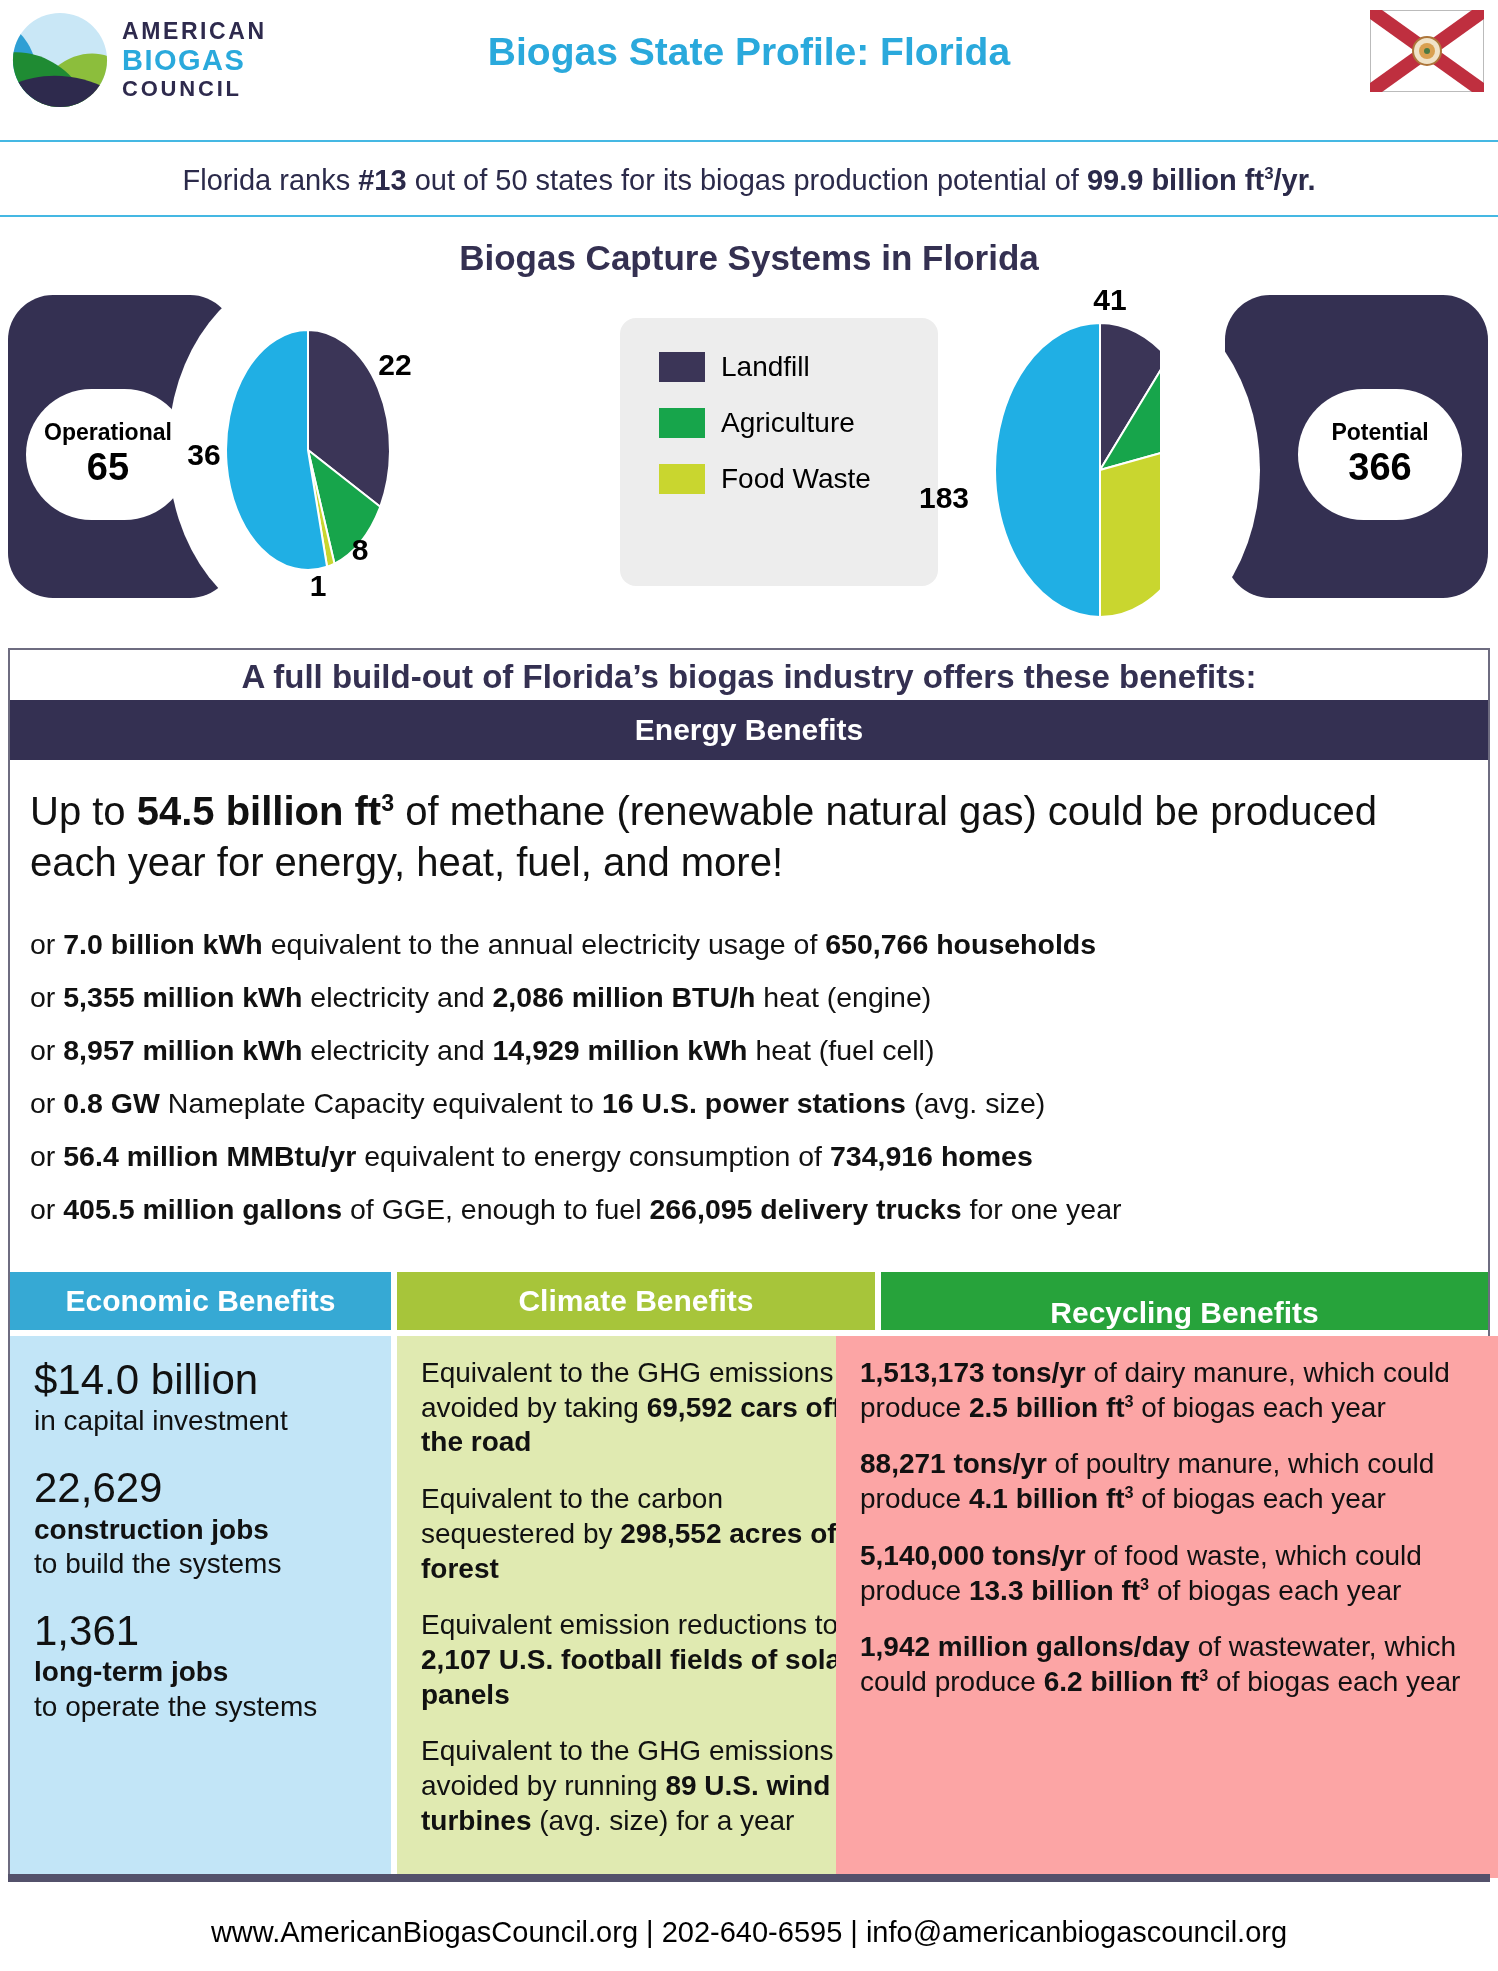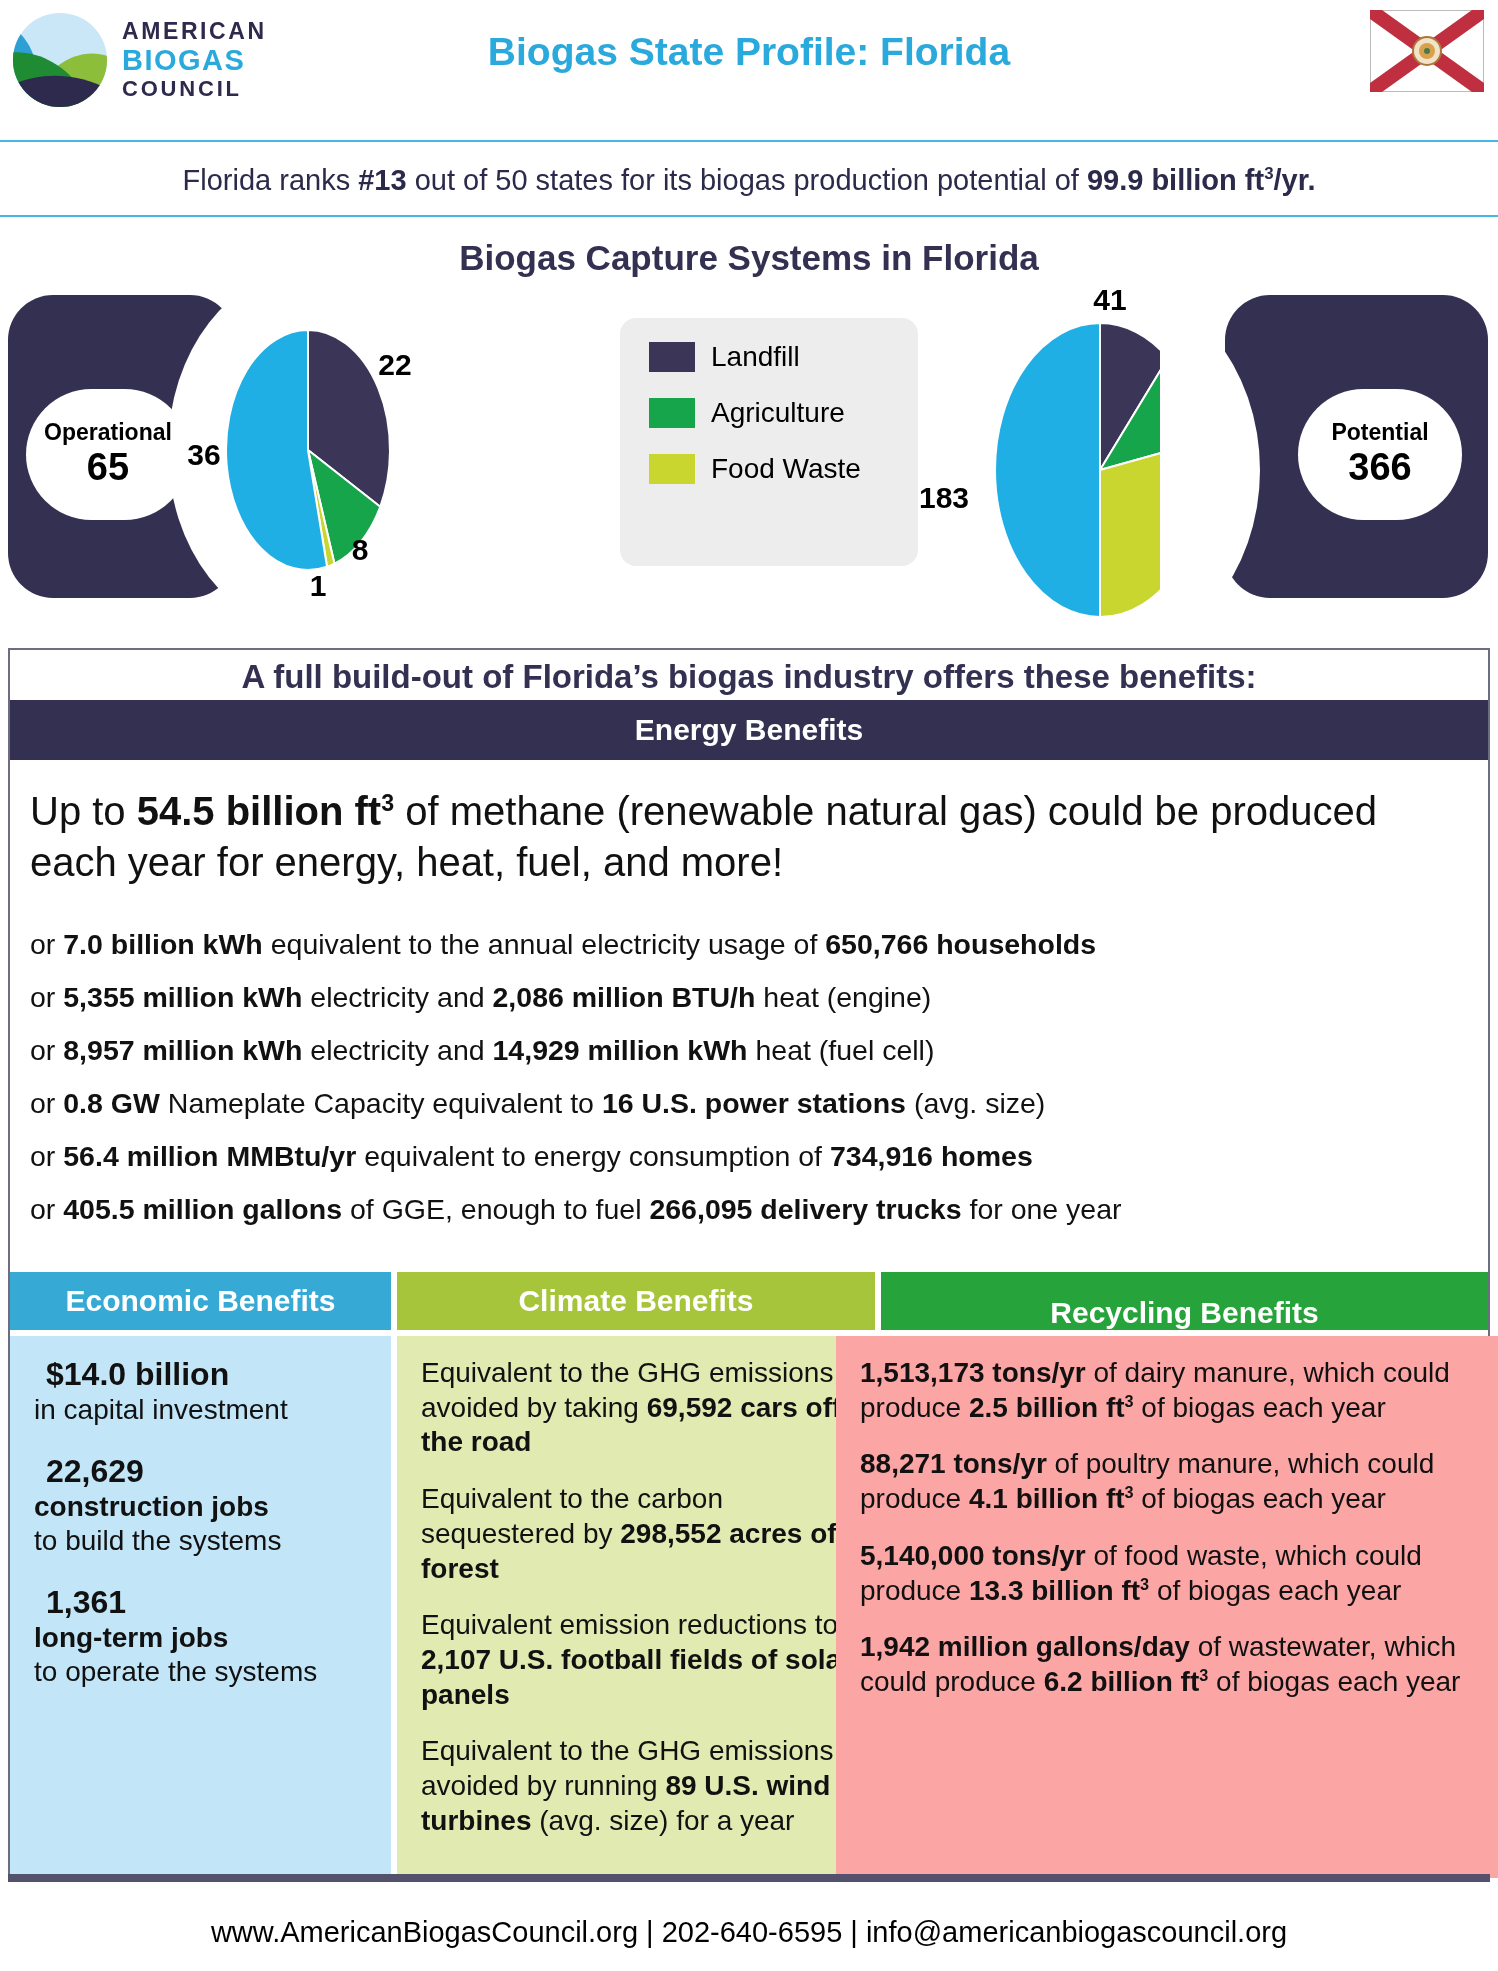--- a/index.html
+++ b/index.html
@@ -17,21 +17,21 @@
   .page-title{left:0;top:30px;width:100%;text-align:center;font-size:39px;font-weight:700;color:#2AA9DC;}
   .flag{right:14px;top:10px;}
   .rule{left:0;width:1498px;height:2px;background:#45B8E3;}
   .rank-line{left:0;top:164px;width:100%;text-align:center;font-size:29px;color:#2B2A4A;}
   
   .chart-title{left:0;top:238px;width:100%;text-align:center;font-size:35px;font-weight:700;color:#343051;}
   .pill{background:#fff;border-radius:66px;display:flex;flex-direction:column;align-items:center;justify-content:center;line-height:1.15;}
   .pill .plabel{font-size:23px;font-weight:700;color:#000;}
   .pill .pvalue{font-size:38px;font-weight:700;color:#000;}
   .pie-label{font-size:30px;font-weight:700;color:#000;transform:translate(-50%,-50%);white-space:nowrap;}
-  .legend-box{left:620px;top:318px;width:296px;height:246px;background:#EDEDED;border-radius:16px;padding:1px;}
+  .legend-box{left:620px;top:318px;width:296px;height:246px;background:#EDEDED;border-radius:16px;padding:11px;}
   .legend-row{display:flex;align-items:center;gap:16px;height:56px;margin:0 0 0 28px;}
   .legend-row:first-child{margin-top:10px;}
   .legend-swatch{width:46px;height:30px;display:inline-block;}
   .legend-label{font-size:28px;color:#000;}
   
   .benefits-box{left:8px;top:648px;width:1482px;height:1232px;border:2px solid #6E6C80;box-sizing:border-box;background:#fff;}
   .benefits-heading{left:8px;top:658px;width:1482px;text-align:center;font-size:33px;font-weight:700;color:#343051;}
   .energy-bar{left:10px;top:700px;width:1478px;height:60px;background:#343052;display:flex;align-items:center;justify-content:center;}
   .energy-bar-text{color:#fff;font-size:30px;font-weight:700;}
   .energy-lead{left:30px;top:786px;width:1420px;font-size:40px;line-height:1.28;color:#111;}
@@ -40,21 +40,21 @@
   
   .col-header{top:1272px;height:58px;display:flex;align-items:center;justify-content:center;color:#fff;font-size:30px;font-weight:700;}
   .col-body{top:1336px;height:542px;box-sizing:border-box;padding:20px 22px 0 24px;}
   .econ-h{left:10px;width:381px;background:#36A9D4;}
   .clim-h{left:397px;width:478px;background:#A7C53A;}
   .recy-h{left:881px;width:607px;background:#27A33B;align-items:flex-end;}
   .econ-b{left:10px;width:381px;background:#C2E5F7;}
   .clim-b{left:397px;width:478px;background:#E0EAB1;}
   .recy-b{left:836px;width:700px;background:#fca5a5;}
   .econ-item{margin-bottom:26px;}
-  .econ-value{font-size:32px;font-weight:700;line-height:1.15;margin-left:12px;}
+  .econ-value{font-size:42px;font-weight:400;line-height:1.15;}
   .econ-bold{font-size:28px;font-weight:700;line-height:1.22;}
   .econ-sub{font-size:28px;line-height:1.22;}
   .col-para{font-size:28px;line-height:1.24;margin-bottom:22px;color:#111;}
   .bottom-bar{left:8px;top:1874px;width:1482px;height:8px;background:#53516B;}
   .footer{left:0;top:1916px;width:100%;text-align:center;font-size:29px;color:#000;}
 </style>
 </head>
 <body>
 
 <div class="page">

